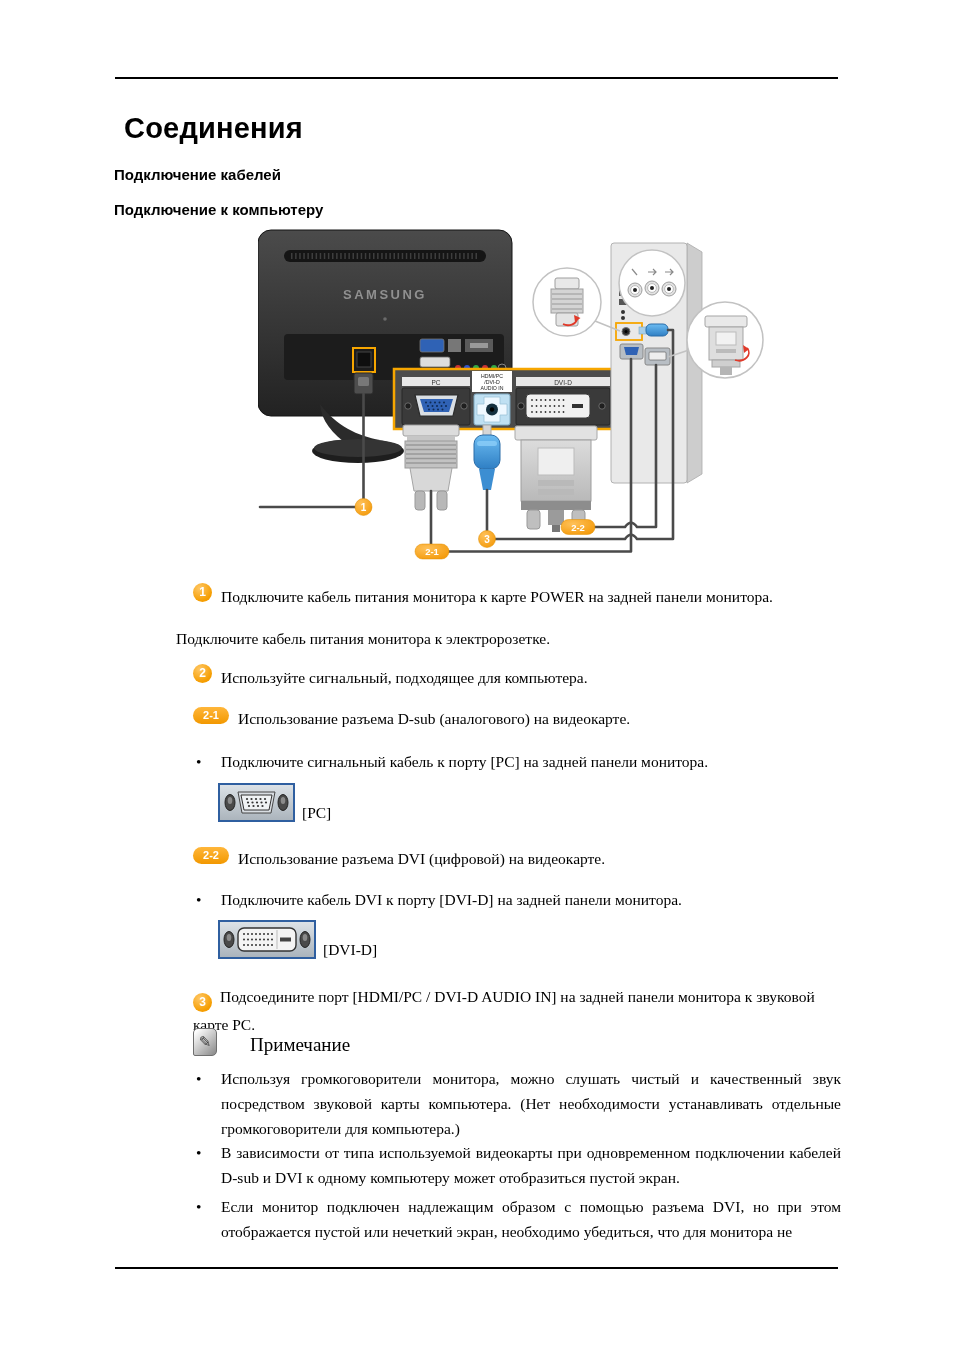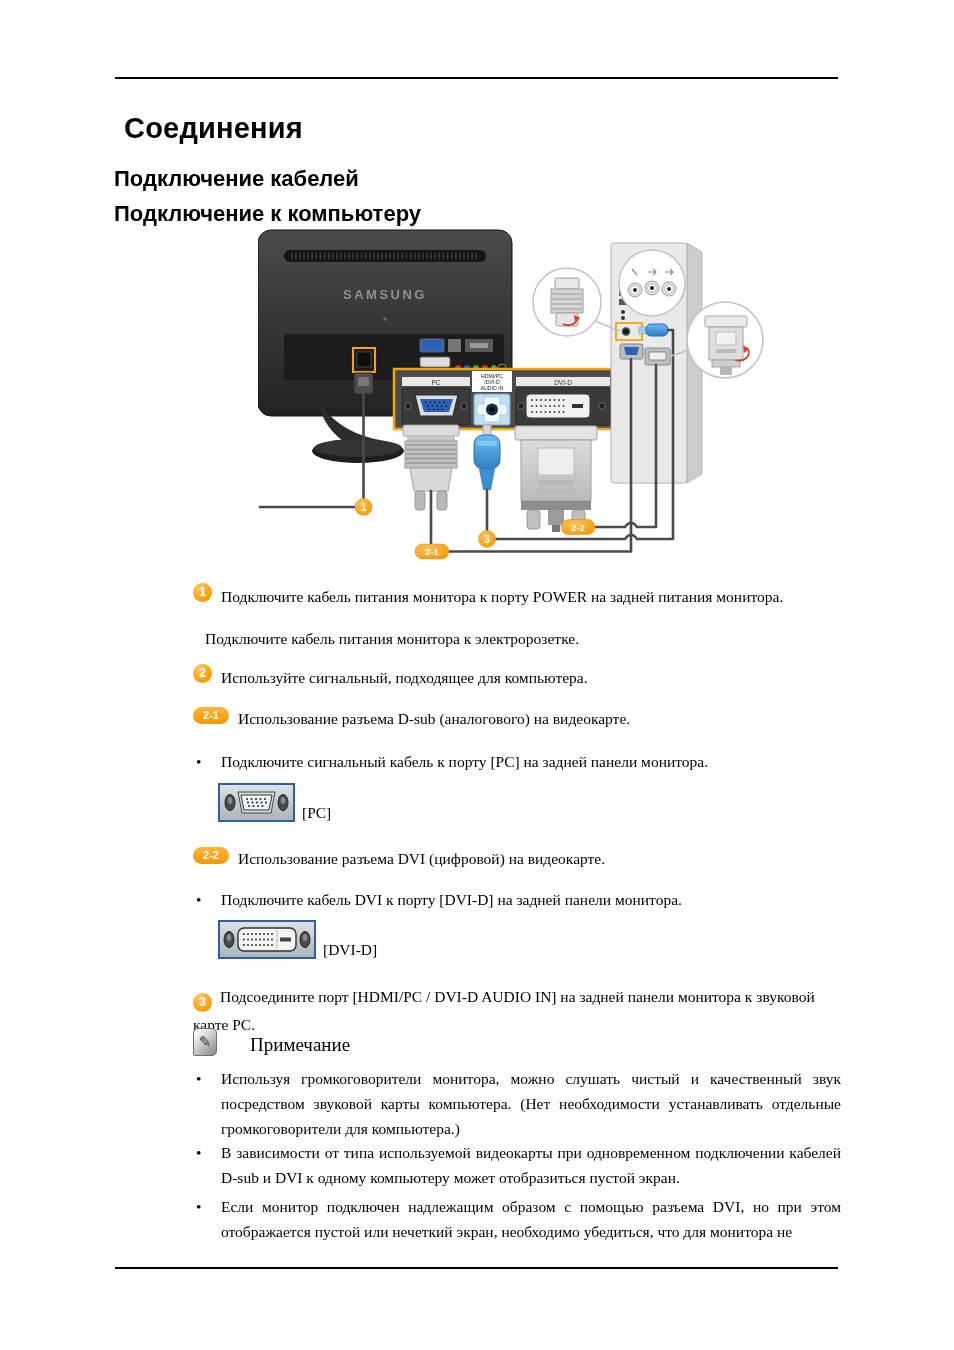--- a/index.html
+++ b/index.html
@@ -1,21 +1,21 @@
 <!DOCTYPE html>
 <html><head>
 <meta charset="utf-8">
 <style>
   html,body{margin:0;padding:0;background:#fff;}
   .page{position:relative;width:954px;height:1350px;background:#fff;overflow:hidden;
         font-family:"Liberation Serif",serif;color:#000;}
   .abs{position:absolute;}
   .rule{position:absolute;left:115px;width:723px;height:2px;background:#000;}
   .h1{font-family:"Liberation Sans",sans-serif;font-weight:bold;font-size:29px;letter-spacing:.2px;}
-  .h2{font-family:"Liberation Sans",sans-serif;font-weight:bold;font-size:22px;}
+  .h2{font-family:"Liberation Sans",sans-serif;font-weight:bold;font-size:15px;}
   .body-text{font-size:15.5px;line-height:25px;}
   .step{display:flex;align-items:flex-start;gap:9px;}
   .badge-circle{flex:none;width:19px;height:19px;border-radius:50%;
         background:radial-gradient(circle at 35% 28%,#ffc765,#f59d00 70%);
         color:#fff;font-family:"Liberation Sans",sans-serif;font-size:12px;font-weight:bold;
         display:inline-flex;align-items:center;justify-content:center;margin-top:-1px;}
   .badge-pill{flex:none;height:17px;min-width:36px;padding:0 6px;border-radius:9px;box-sizing:border-box;
         background:linear-gradient(#ffb63a,#f29800);
         color:#fff;font-family:"Liberation Sans",sans-serif;font-size:11px;font-weight:bold;
         display:inline-flex;align-items:center;justify-content:center;margin-top:1px;}
@@ -295,24 +295,24 @@
         <circle cx="229" cy="311" r="8.5" fill="url(#orgGrad)" stroke="#e08f00" stroke-width="0.5"></circle>
         <text x="229" y="314.5" font-size="10">3</text>
         <rect x="303" y="291.5" width="34" height="15" rx="7.5" fill="url(#orgGrad)" stroke="#e08f00" stroke-width="0.5"></rect>
         <text x="320" y="302.5" font-size="9.5">2-2</text>
       </g>
     </svg>
   </div>
 
   <div class="abs step body-text" style="left:193px;top:584px;width:660px;">
     <span class="badge-circle">1</span>
-    <span>Подключите кабель питания монитора к порту POWER на задней питания монитора.</span>
-  </div>
-
-  <div class="abs body-text" style="left:205px;top:626px;width:660px;">Подключите кабель питания монитора к электророзетке.</div>
+    <span>Подключите кабель питания монитора к карте POWER на задней панели монитора.</span>
+  </div>
+
+  <div class="abs body-text" style="left:176px;top:626px;width:660px;">Подключите кабель питания монитора к электророзетке.</div>
 
   <div class="abs step body-text" style="left:193px;top:665px;width:660px;">
     <span class="badge-circle">2</span>
     <span>Используйте сигнальный, подходящее для компьютера.</span>
   </div>
 
   <div class="abs step body-text" style="left:193px;top:706px;width:660px;">
     <span class="badge-pill">2-1</span>
     <span>Использование разъема D-sub (аналогового) на видеокарте.</span>
   </div>

